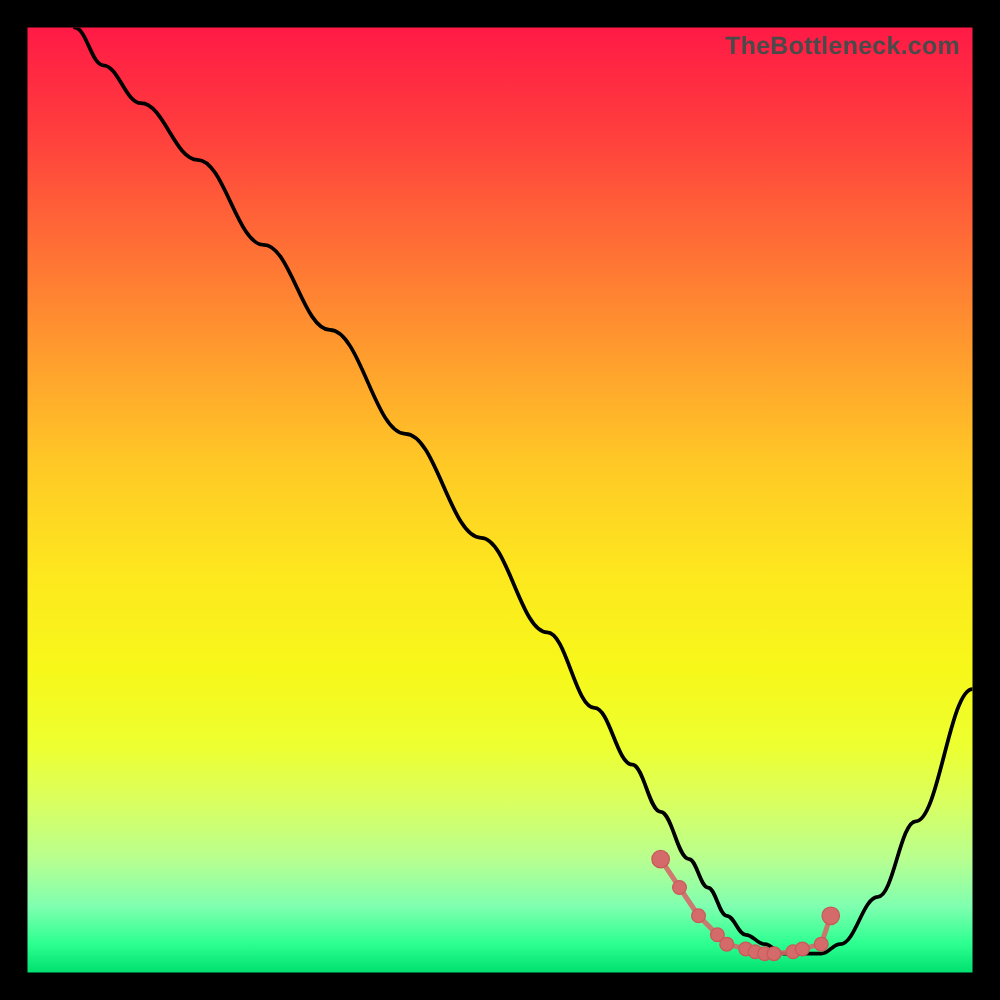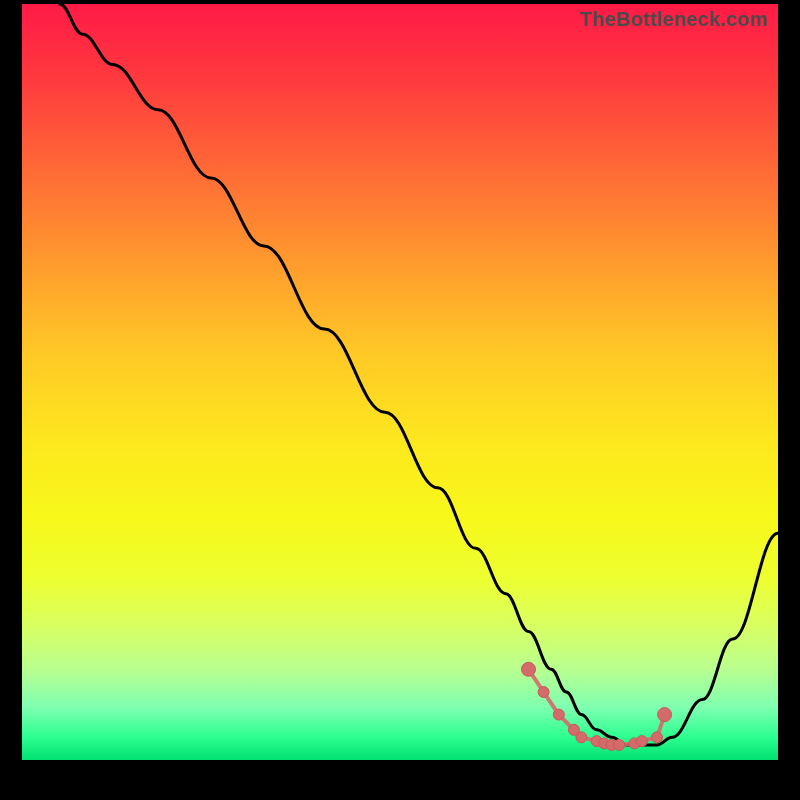--- a/index.html
+++ b/index.html
@@ -15,21 +15,21 @@
     position: absolute;
     left: 0;
     top: 0;
     width: 800px;
     height: 800px;
     background: #000;
   }
   .plot {
     position: absolute;
     left: 22px;
-    top: 4px;
+    top: 22px;
     width: 756px;
     height: 756px;
     background: linear-gradient(to bottom,
       #ff1a46 0%,
       #ff3a3e 10%,
       #ff6a36 22%,
       #ff9a2e 34%,
       #ffc826 46%,
       #fde81e 58%,
       #f7f81a 68%,

